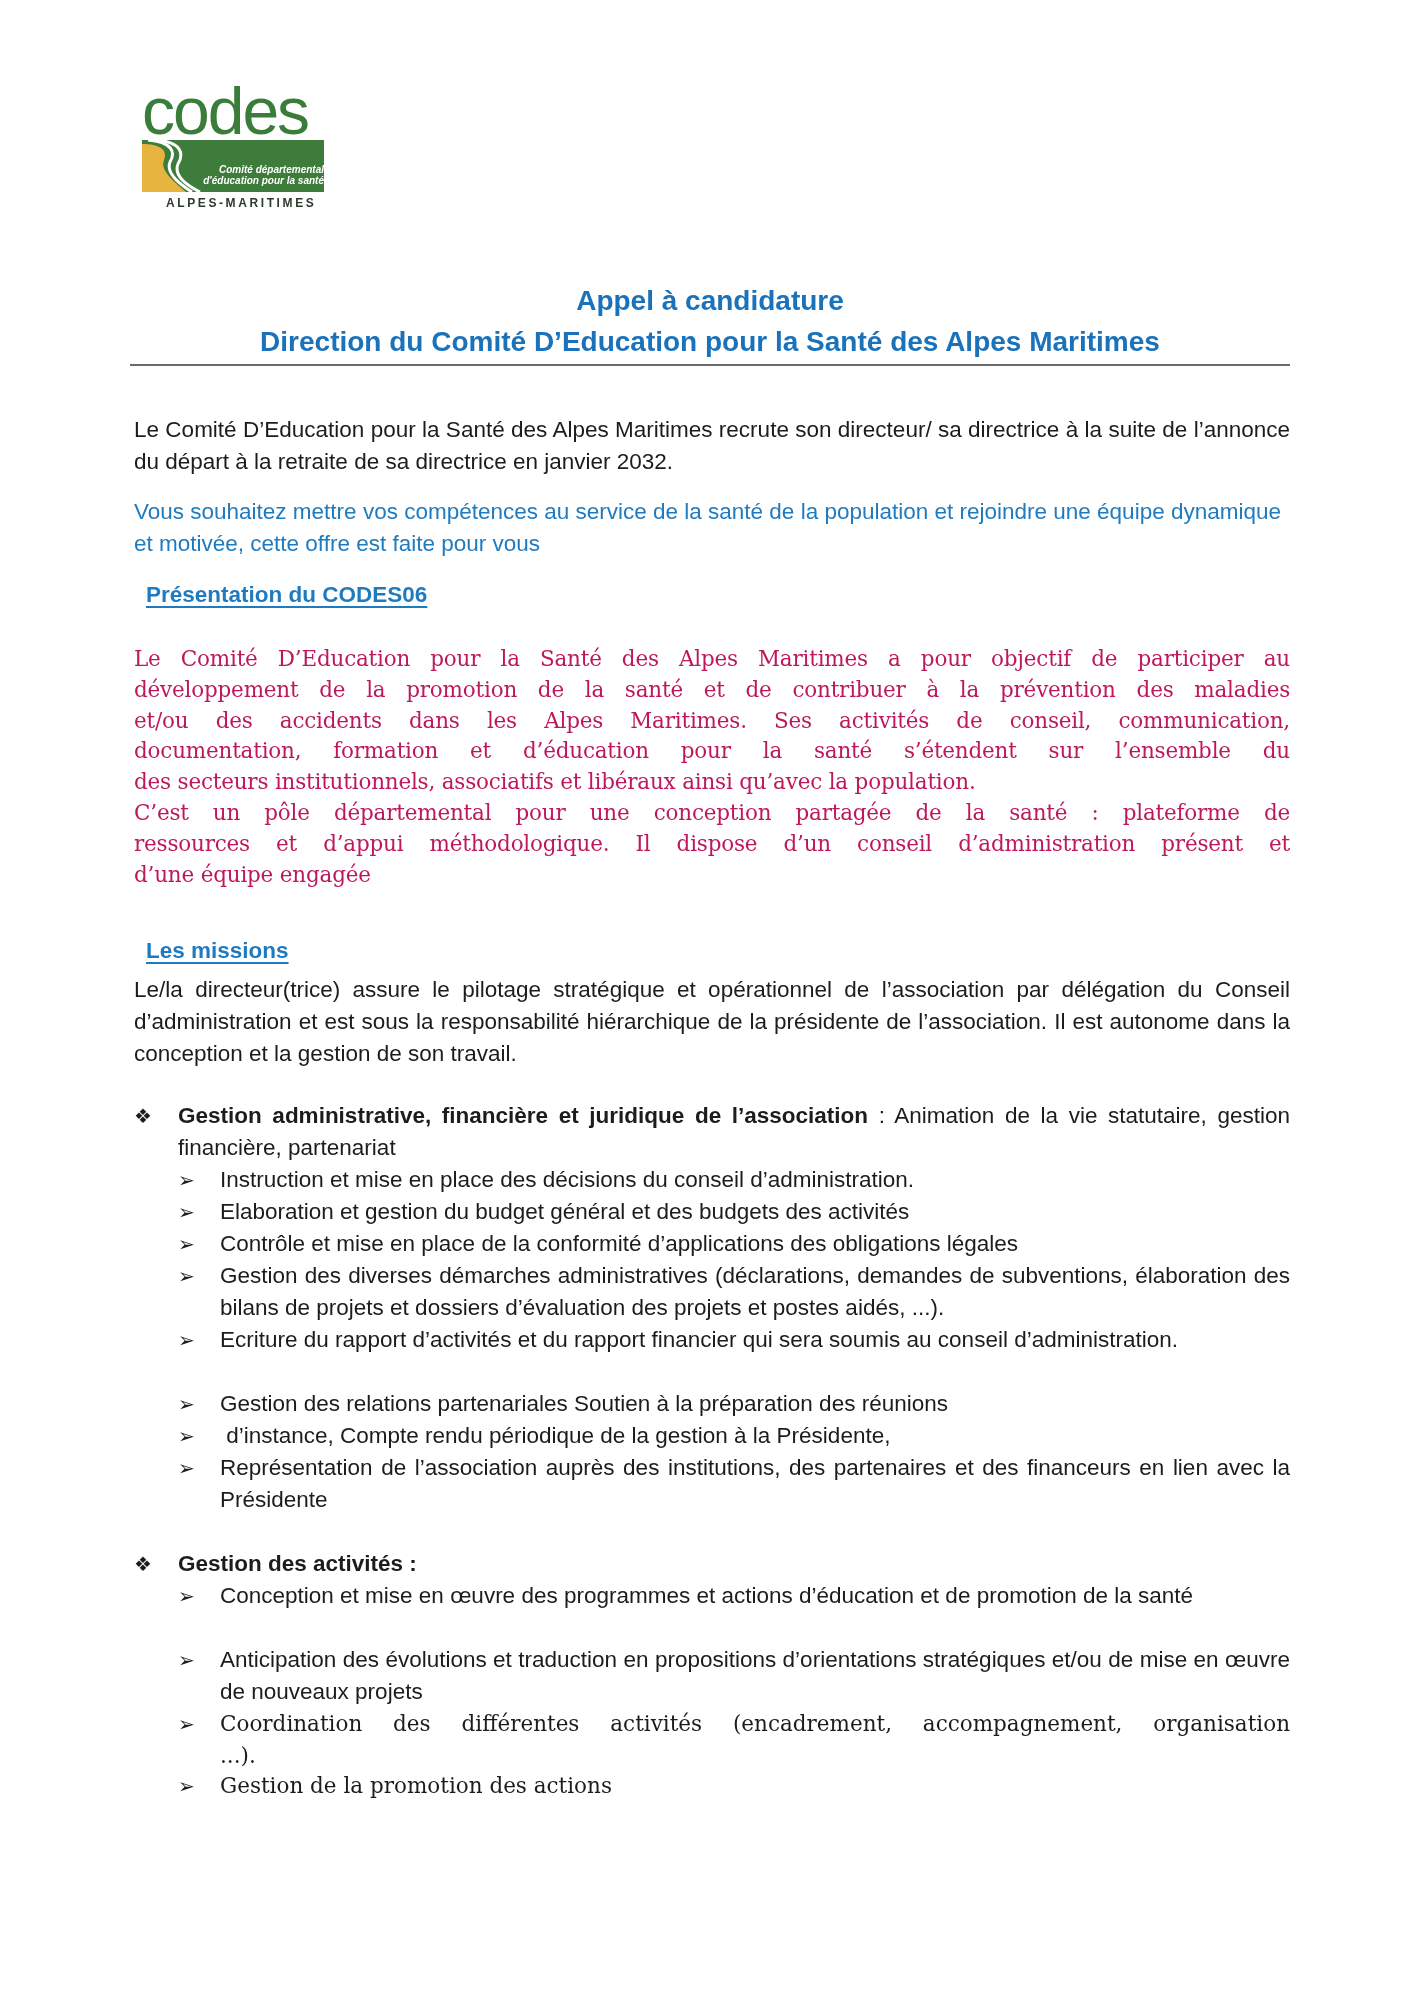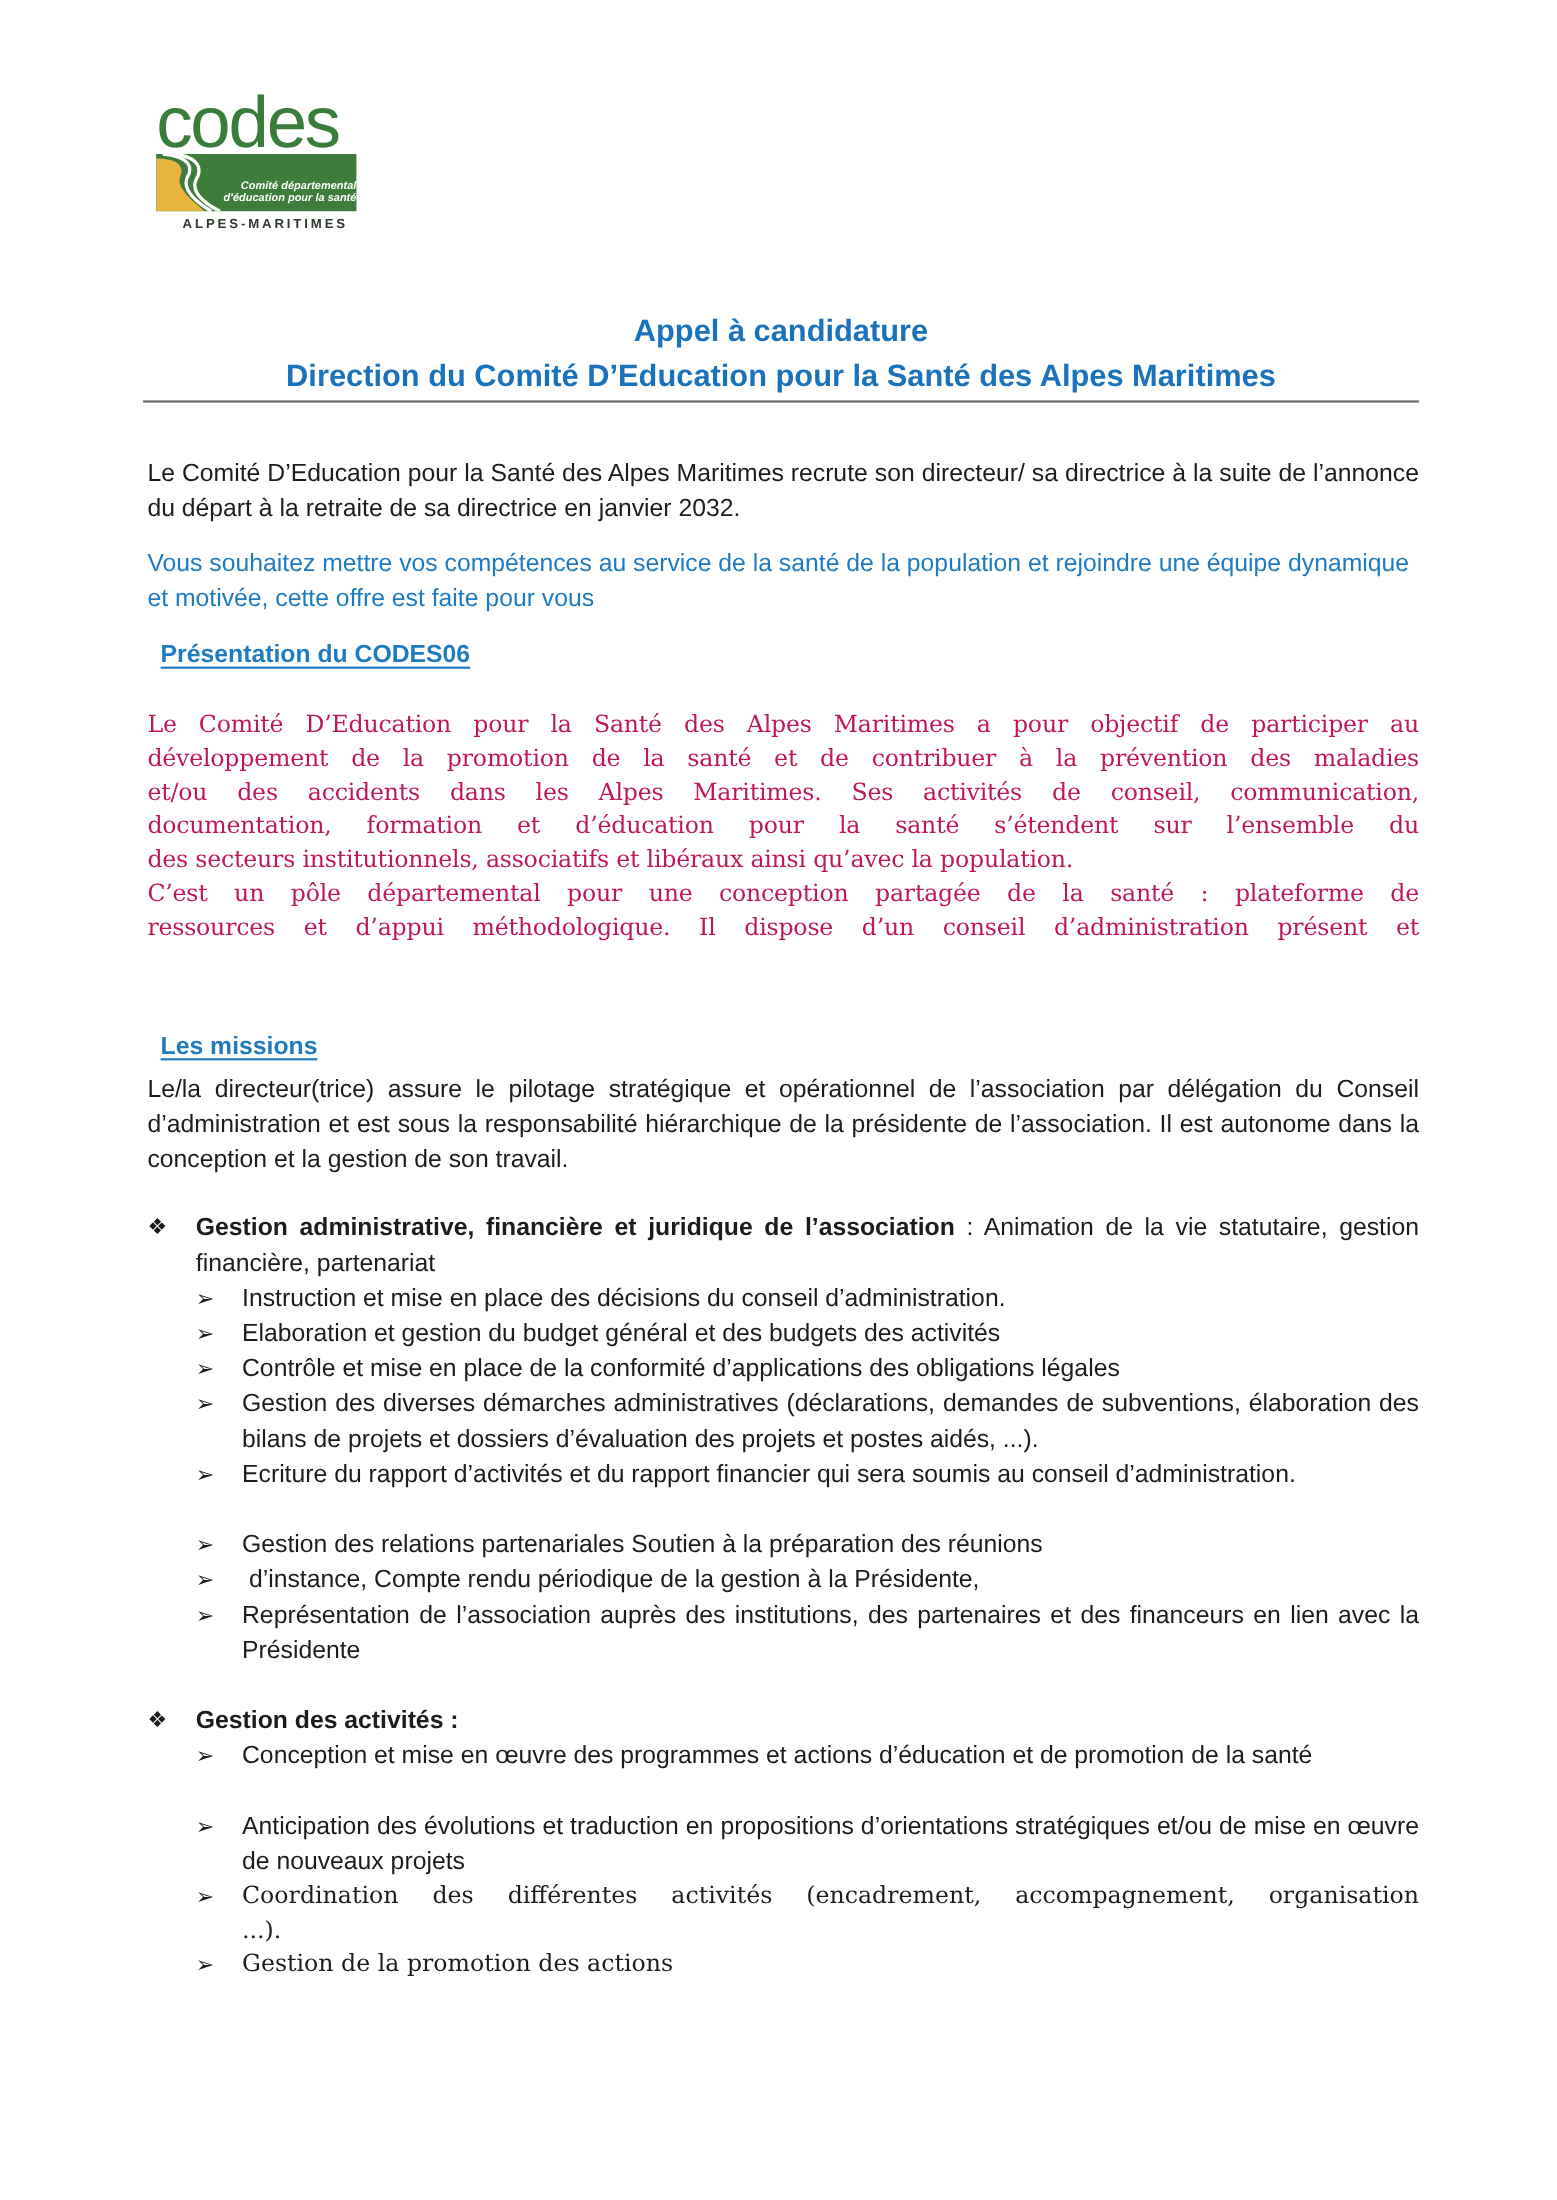--- a/index.html
+++ b/index.html
@@ -68,20 +68,21 @@
 
   <div class="h-link" style="top:582px;">Présentation du CODES06</div>
   <div class="serif-block" style="top:644px;">
     <span class="line">Le Comité D’Education pour la Santé des Alpes Maritimes a pour objectif de participer au</span>
     <span class="line">développement de la promotion de la santé et de contribuer à la prévention des maladies</span>
     <span class="line">et/ou des accidents dans les Alpes Maritimes. Ses activités de conseil, communication,</span>
     <span class="line">documentation, formation et d’éducation pour la santé s’étendent sur l’ensemble du</span>
     <span class="line last">des secteurs institutionnels, associatifs et libéraux ainsi qu’avec la population.</span>
     <span class="line">C’est un pôle départemental pour une conception partagée de la santé : plateforme de</span>
     <span class="line">ressources et d’appui méthodologique. Il dispose d’un conseil d’administration présent et</span>
+    <span class="line last">d’une équipe engagée</span>
   </div>
 
   <div class="h-link" style="top:938px;">Les  missions</div>
   <div class="p sans" style="top:974px;">Le/la directeur(trice) assure le pilotage stratégique et opérationnel de l’association par délégation du Conseil d’administration et est sous la responsabilité hiérarchique de la présidente de l’association. Il est autonome dans la conception et la gestion de son travail.</div>
 
   <div class="bul-main" style="top:1100px;">
     <span class="glyph">❖</span>
     <span class="txt"><b>Gestion administrative, financière et juridique de l’association</b><span> : Animation de la vie statutaire, gestion financière, partenariat</span></span>
   </div>
 

